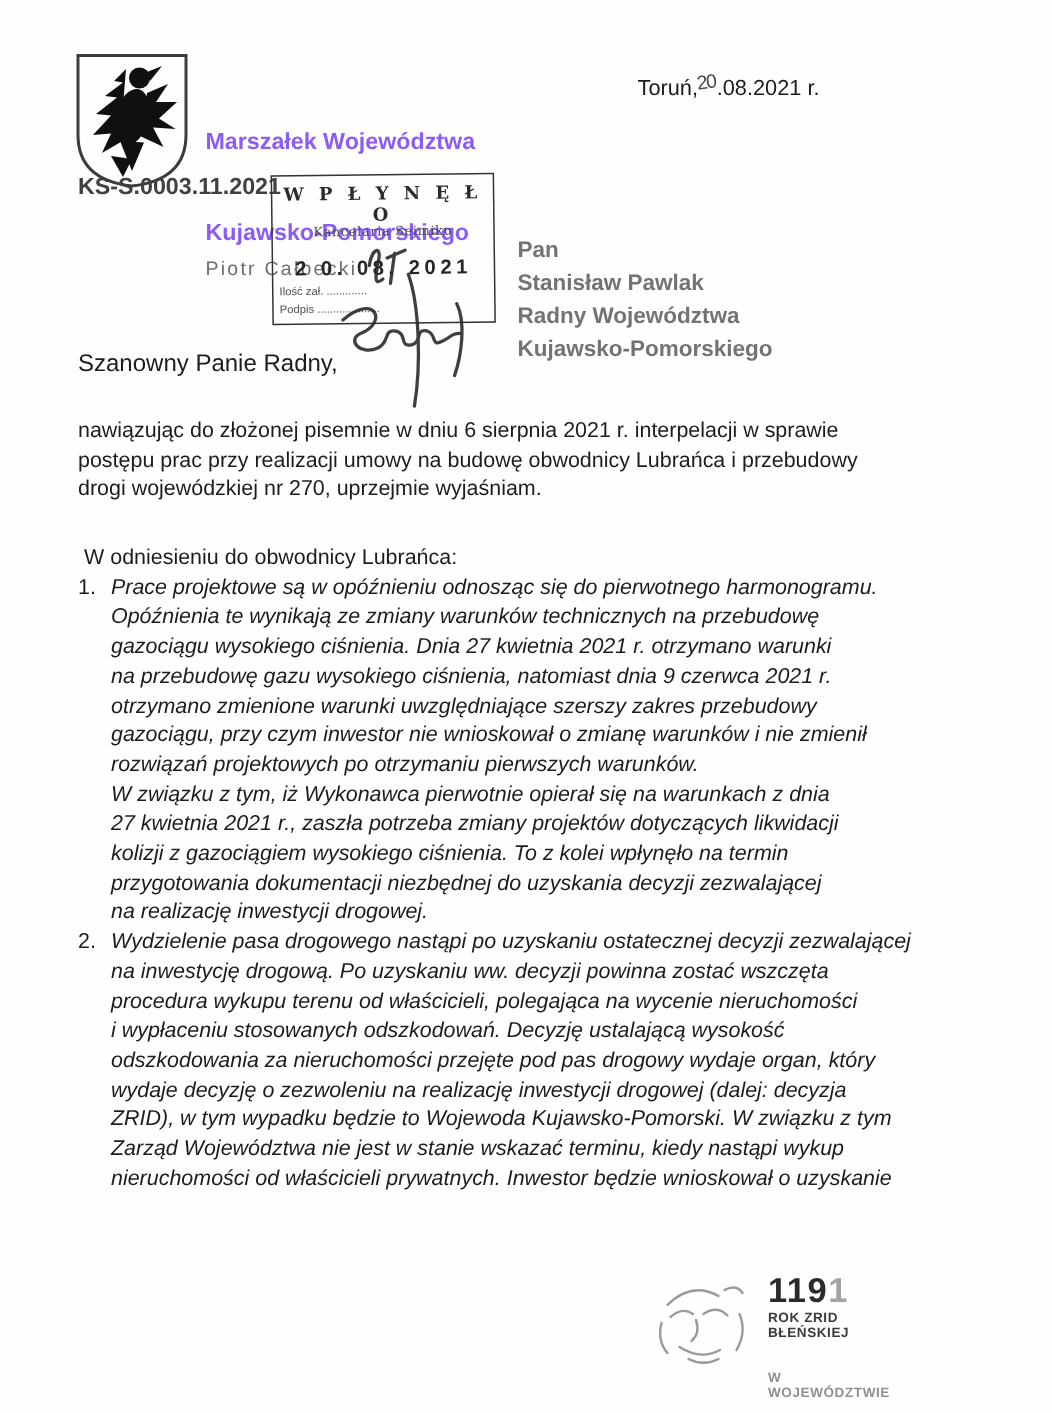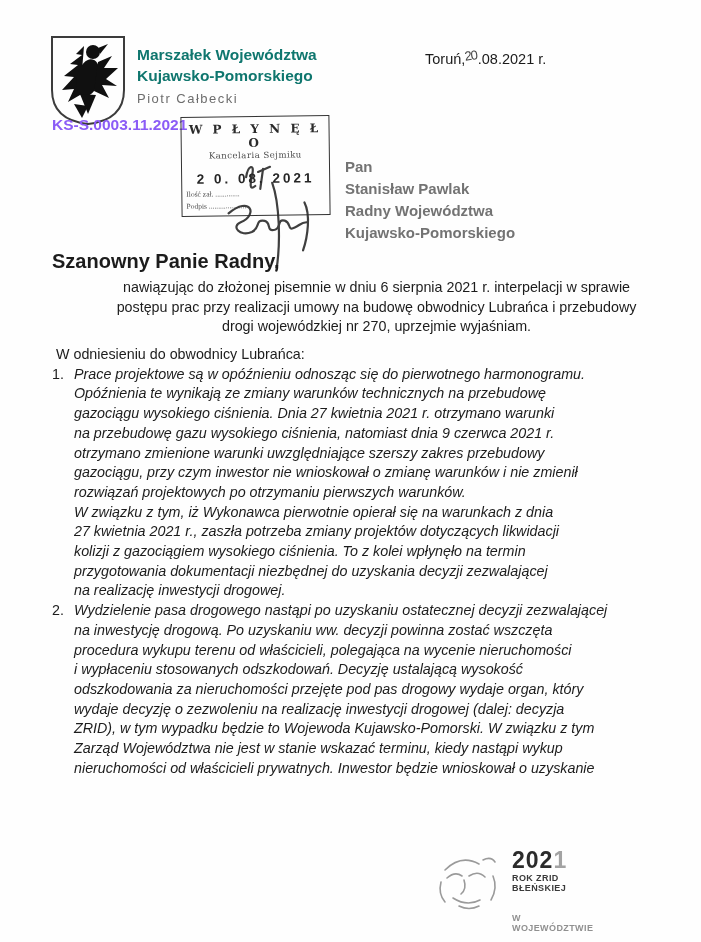--- a/index.html
+++ b/index.html
@@ -5,48 +5,48 @@
   html,body{margin:0;padding:0;background:#ffffff;}
   .page{
     position:relative; width:701px; height:942px; background:#fefefe;
     font-family:"Liberation Sans", sans-serif; color:#1c1c1c; overflow:hidden;
   }
   .pre{white-space:pre-line;}
 
   
   .coat{position:absolute; left:46px; top:34px;}
   .sender{position:absolute; left:137px; top:44px;}
-  .sender .l{font-size:15.5px; font-weight:700; line-height:21px; color:#0f766e;}
+  .sender .l{font-size:15.5px; font-weight:700; line-height:21px; color:#8b5cf6;margin-top:40px;}
   .sender .signer{margin-top:5px; font-size:13px; font-weight:400; color:#6d6d6d; letter-spacing:1.5px;}
   .dateline{position:absolute; left:425px; top:51px; font-size:14.5px; color:#1b1b1b;}
   .hand-day{display:inline-block; transform:rotate(-8deg) translateY(-4px); color:#474747; font-size:13px; letter-spacing:-1px;}
 
-  .ref{position:absolute; left:52px; top:116px; font-size:15.5px; font-weight:700; color:#8b5cf6;}
+  .ref{position:absolute; left:52px; top:116px; font-size:15.5px; font-weight:700; color:#404040;}
 
   
   .stamp{
     position:absolute; left:181px; top:116px; width:147px; height:98px;
     border:1.5px solid #333; transform:rotate(-0.7deg); overflow:visible; color:#2e2e2e;
   }
   .stamp-title{margin-top:5px; text-align:center; font-family:"DejaVu Serif", serif;
     font-size:12px; font-weight:700; letter-spacing:3px; color:#2b2b2b;}
   .stamp-sub{text-align:center; font-family:"DejaVu Serif", serif; font-size:8.5px; color:#4a4a4a; letter-spacing:.5px;}
   .stamp-date{margin-top:11px; text-align:center; font-size:13.5px; font-weight:600; letter-spacing:3px; color:#262626;}
-  .stamp-field{position:absolute; left:4px; font-family:Liberation Serif, serif; font-size:7.5px; color:#4e4e4e;}
+  .stamp-field{position:absolute; left:4px; font-family:Liberation Sans, sans-serif; font-size:7.5px; color:#4e4e4e;}
   .stamp-field.f1{bottom:17px;}
   .stamp-field.f2{bottom:5px;}
   .stamp-sig{position:absolute; left:34px; top:40px; pointer-events:none;}
 
   
   .addressee{position:absolute; left:345px; top:156px; font-size:15px; font-weight:700; line-height:22px; color:#737373;}
 
   
-  .salutation{position:absolute; left:52px; top:250px; font-size:20px;font-weight:bold;}
-  .intro{position:absolute; left:64px; top:278px; width:625px; font-size:14.3px; line-height:19.6px;text-align:center;}
-  .bodyblock{position:absolute; left:52px; top:345px; width:632px; font-size:14.3px; line-height:19.7px;}
+  .salutation{position:absolute; left:52px; top:234px; font-size:16px;}
+  .intro{position:absolute; left:52px; top:278px; width:625px; font-size:14.3px; line-height:19.6px;}
+  .bodyblock{position:absolute; left:52px; top:363px; width:632px; font-size:14.3px; line-height:19.7px;}
   .sect{margin:0 0 0 4px; padding:0;}
   .oli{display:flex; align-items:flex-start;}
   .oli .num{width:22px; flex:0 0 22px;}
   .oli .txt{flex:1;font-style:italic;}
 
   
   .footer-logo{position:absolute; left:433px; top:848px;}
   .sketch{position:absolute; left:0; top:4px;}
   .year-block{position:absolute; left:79px; top:0;}
   .year{font-size:23px; font-weight:800; letter-spacing:1px; color:#2b2b2b; line-height:24px;}
@@ -154,19 +154,19 @@
         <path d="M14,26 q8,-7 15,-2"></path>
         <path d="M36,24 q9,-6 16,1"></path>
         <path d="M31,28 q3,9 -3,14"></path>
         <path d="M20,46 q14,9 27,2"></path>
         <path d="M8,30 q-3,12 4,20"></path>
         <path d="M60,24 q5,12 -2,24"></path>
         <path d="M26,54 q10,5 20,0"></path>
       </g>
     </svg>
     <div class="year-block">
-      <div class="year"><span>202</span><span class="lite">1</span></div>
+      <div class="year"><span>119</span><span class="lite">1</span></div>
       <div class="fl1">ROK ZRID BŁEŃSKIEJ</div>
       <div class="fl2">W WOJEWÓDZTWIE</div>
     </div>
   </div>
 
 </div>
 
 </body></html>

